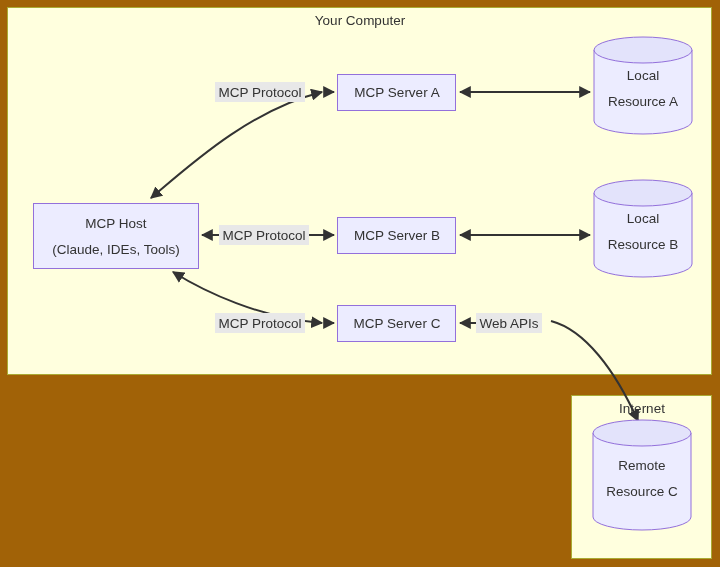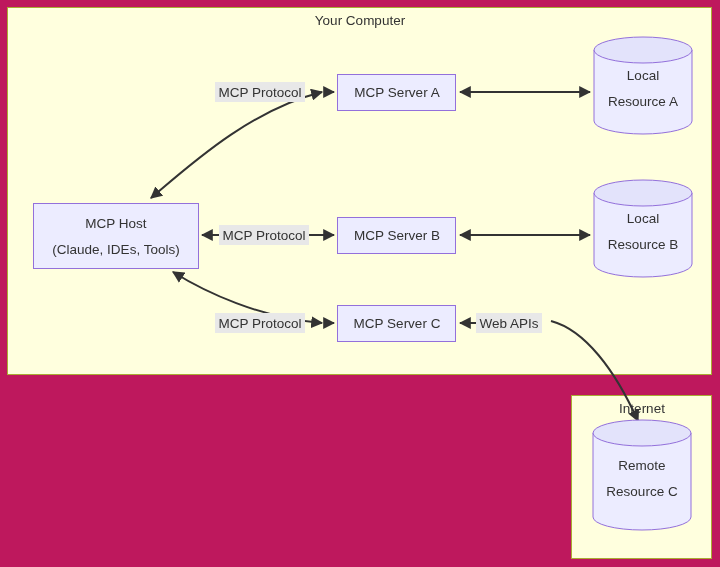--- a/index.html
+++ b/index.html
@@ -8,21 +8,21 @@
     padding: 0;
     background: #ffffff;
   }
   body {
     font-family: "Liberation Sans", sans-serif;
   }
   #canvas {
     position: relative;
     width: 720px;
     height: 567px;
-    background: #be185d;
+    background: #a16207;
     overflow: hidden;
   }
   svg#diagram {
     position: absolute;
     left: 0;
     top: 0;
     width: 720px;
     height: 567px;
   }
   .cluster-rect {

